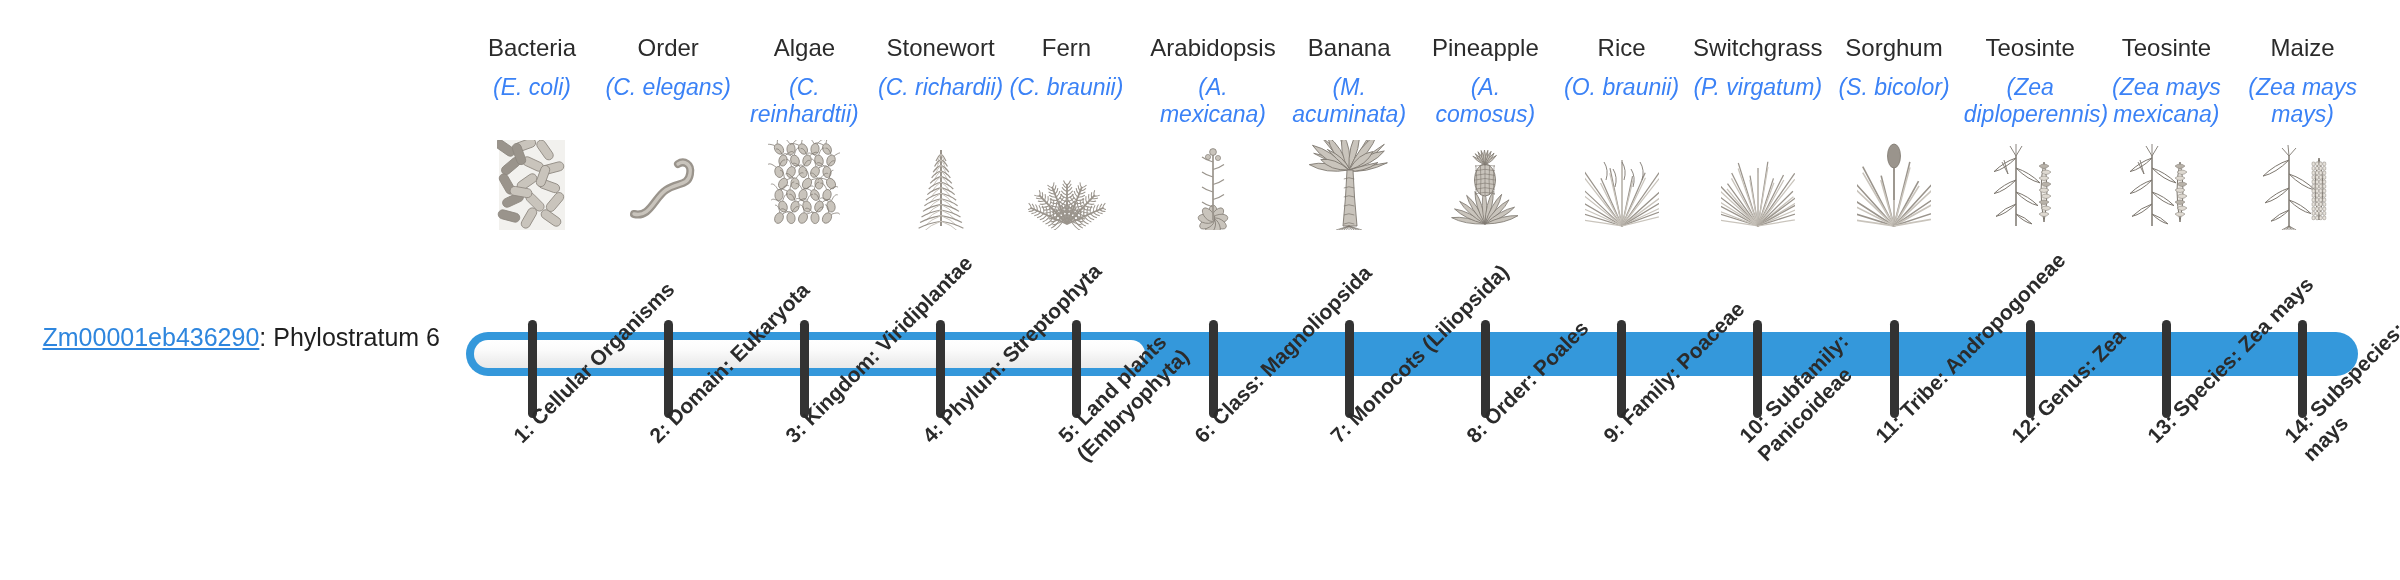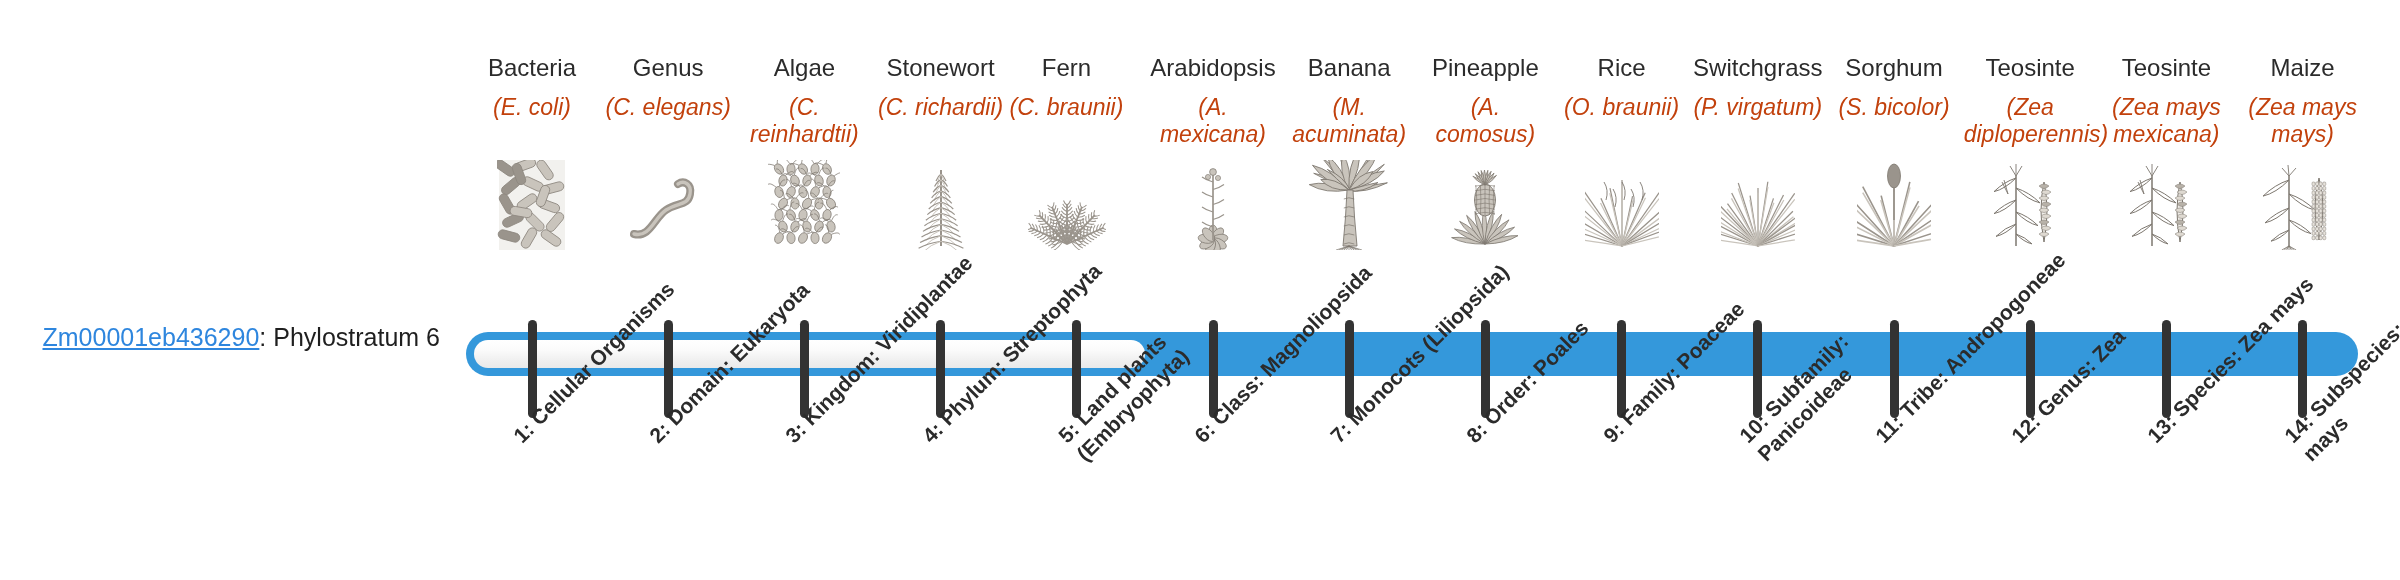--- a/index.html
+++ b/index.html
@@ -42,38 +42,37 @@
     color: #1f1f1f;
   }
 
   
   .species-row {
     position: absolute;
     left: 0;
     top: 0;
     width: 2400px;
     height: 320px;
-    margin-top: 20px;
   }
   .species-col {
     position: absolute;
     top: 34px;
     width: 137px;
     text-align: center;
   }
   .sp-common {
     font-size: 24px;
     color: #2b2b2b;
     line-height: 1.15;
     white-space: nowrap;
   }
   .sp-latin {
     font-size: 23px;
     font-style: italic;
-    color: #c2410c;
+    color: #3b82f6;
     line-height: 1.18;
     margin-top: 12px;
     padding: 0 2px;
   }
   .sp-art {
     position: absolute;
     left: 0;
     top: 106px;
     width: 137px;
     height: 90px;
@@ -206,21 +205,21 @@
             <g transform="translate(44,36) rotate(-70)">
               <rect x="-11" y="-4.5" width="22" height="9" rx="4.5" fill="#c9c4bc" stroke="#8d877f" stroke-width="0.8"></rect>
             </g>
             <g transform="translate(22,52) rotate(10)">
               <rect x="-11" y="-4.5" width="22" height="9" rx="4.5" fill="#c9c4bc" stroke="#8d877f" stroke-width="0.8"></rect>
             </g>
           </svg>
         </div>
       </div>
       <div class="species-col" style="left: 599.7px;">
-        <div class="sp-common">Genus</div>
+        <div class="sp-common">Order</div>
         <div class="sp-latin">(C. elegans)</div>
         <div class="sp-art">
           <svg width="96" height="78" viewBox="0 0 96 78">
         <path d="M14 62 C30 66 34 46 46 38 C58 30 68 34 70 22 C72 12 64 8 58 12" fill="none" stroke="#9a948c" stroke-width="8" stroke-linecap="round"></path>
         <path d="M14 62 C30 66 34 46 46 38 C58 30 68 34 70 22 C72 12 64 8 58 12" fill="none" stroke="#c9c4bc" stroke-width="3.4" stroke-linecap="round"></path>
       </svg>
         </div>
       </div>
       <div class="species-col" style="left: 872.1px;">
         <div class="sp-common">Stonewort</div>

